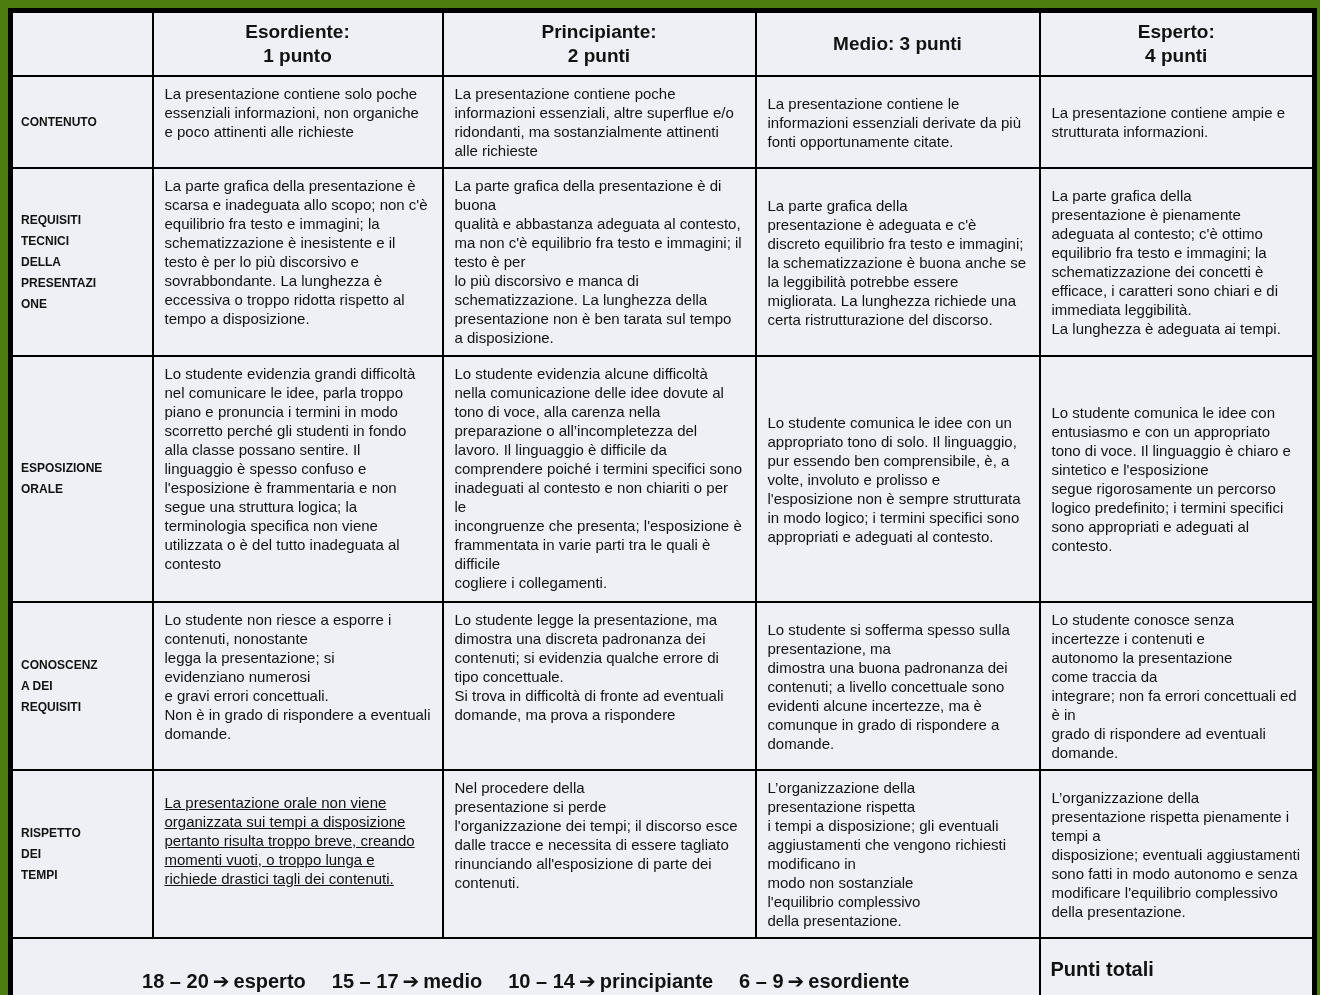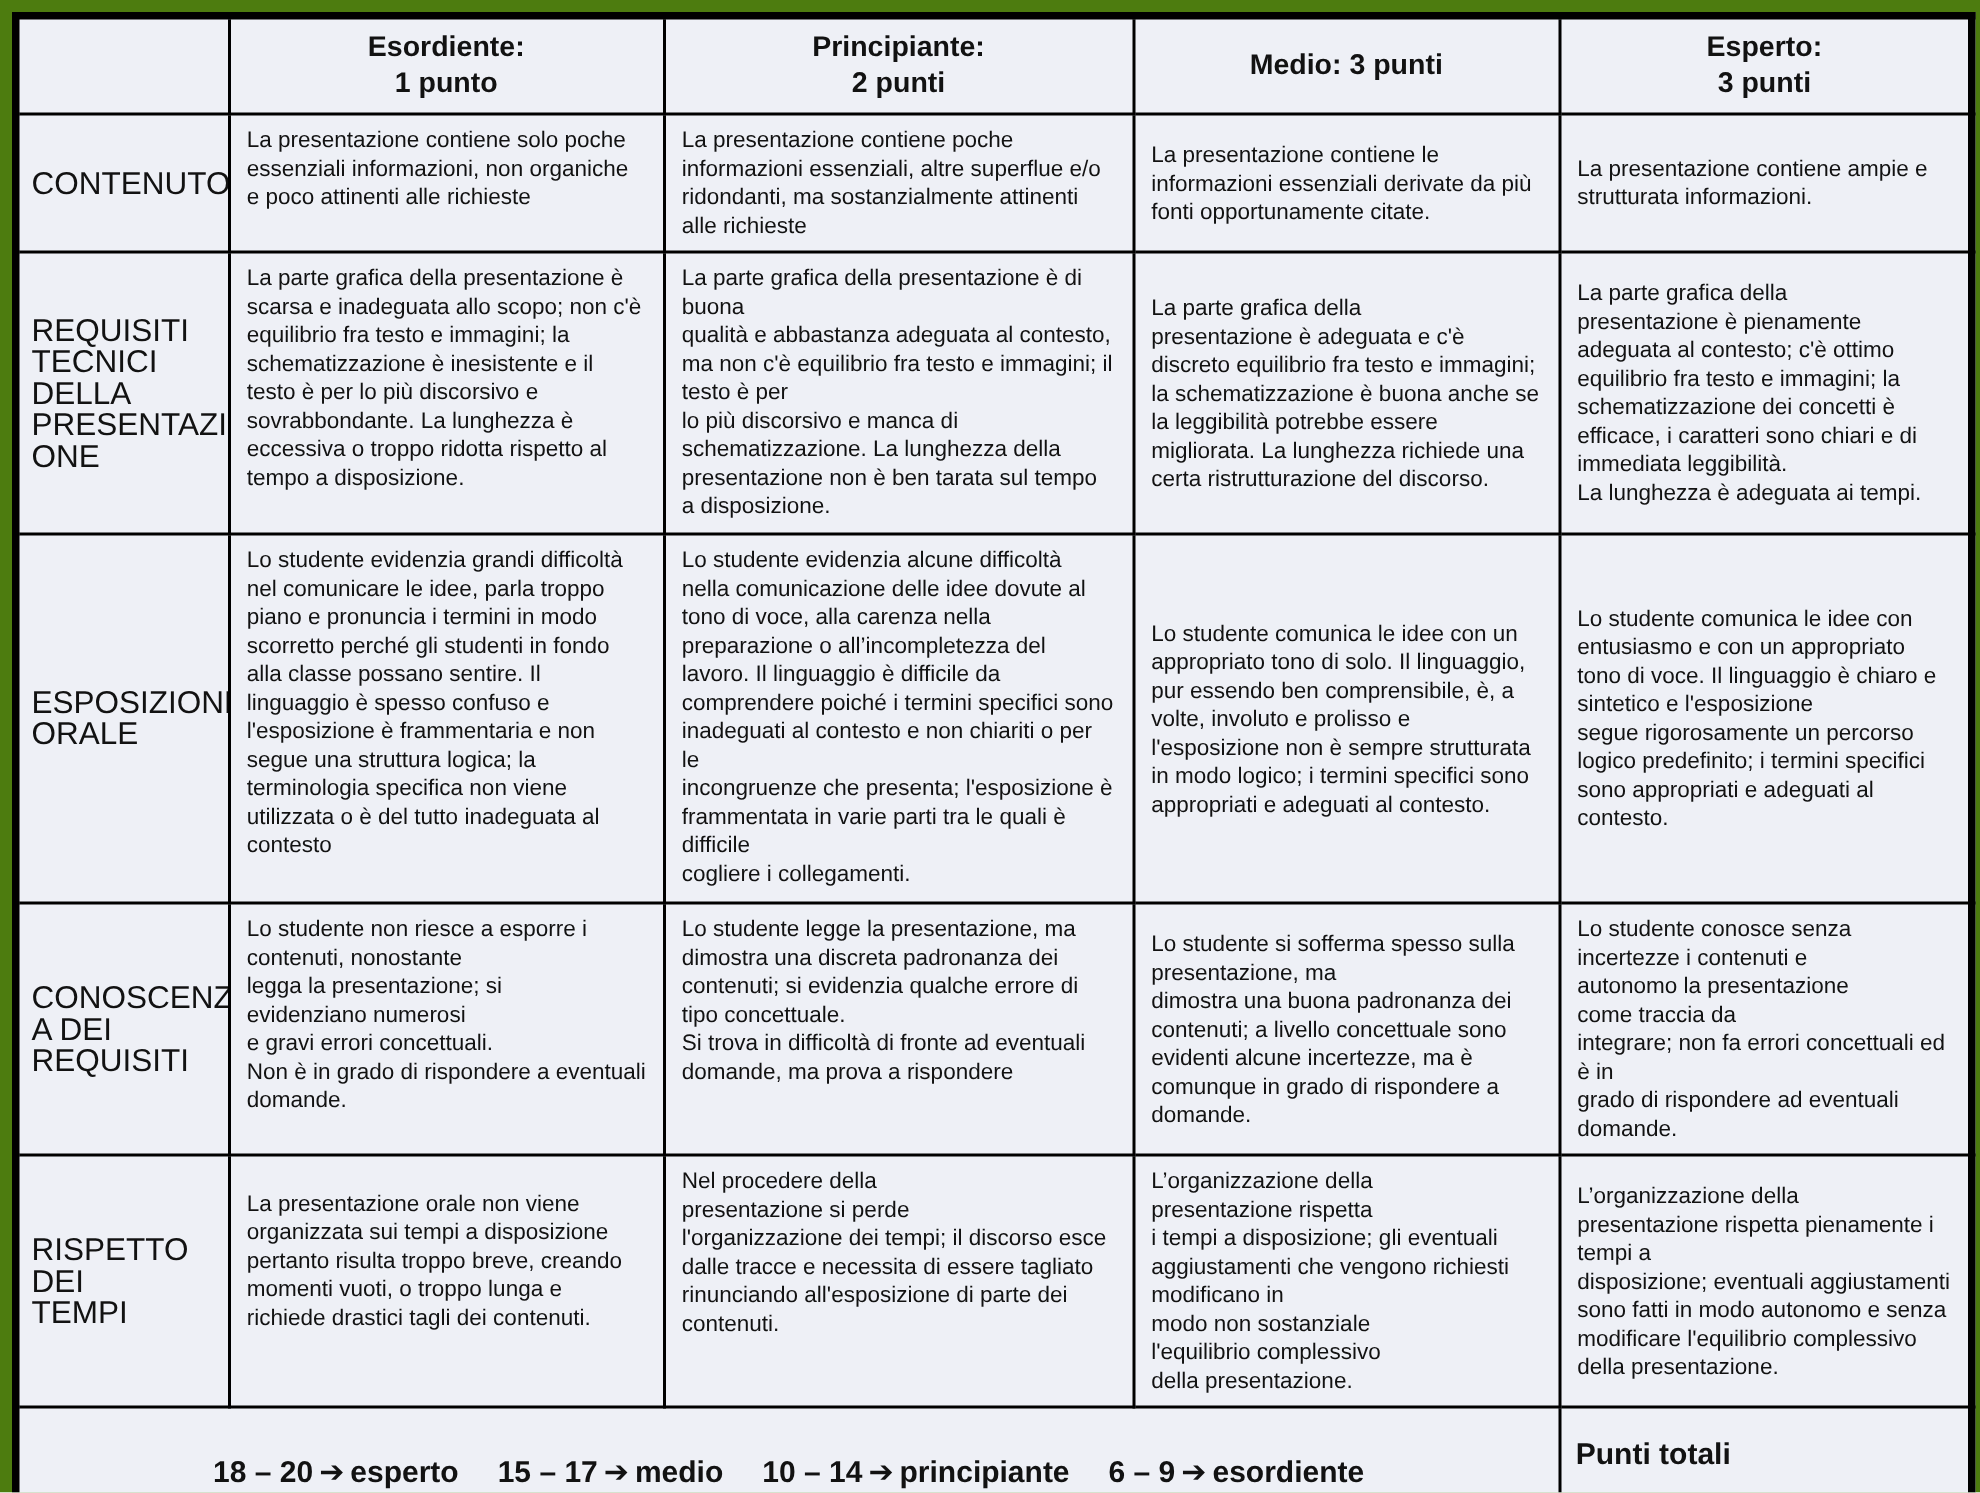--- a/index.html
+++ b/index.html
@@ -41,37 +41,37 @@
   tfoot tr        { height: 38px; }
 
   thead th {
     font-size: 19px;
     font-weight: bold;
     text-align: center;
     vertical-align: middle;
     line-height: 24px;
   }
   tbody th.rowhead {
-    font-size: 21px;
-    font-weight: normal;
+    font-size: 12px;
+    font-weight: bold;
     text-align: left;
     vertical-align: middle;
     line-height: 21px;
     padding-left: 8px;
   }
   tbody th.rowhead.center { }
 
   tbody td.body {
     font-size: 15px;
     line-height: 19px;
     vertical-align: top;
     text-align: left;
   }
   tbody td.body.mid { vertical-align: middle; }
-  tbody td.body.pad-top { padding-top: 22px; }
+  tbody td.body.pad-top { padding-top: 22px; text-decoration: underline; }
 
   tfoot td {
     font-weight: bold;
     vertical-align: middle;
     font-size: 20px;
   }
   tfoot td.scale { text-align: center; }
   .scale-item { margin: 0 13px; white-space: nowrap; text-align: center; }
   .arrow { margin: 0 4px; font-size: 20px; }
   tfoot td.total { text-align: left; padding-left: 10px; }
@@ -90,21 +90,21 @@
     </colgroup>
     <thead>
       <tr>
         <th></th>
         <th>Esordiente:
 1 punto</th>
         <th>Principiante:
 2 punti</th>
         <th>Medio: 3 punti</th>
         <th>Esperto:
-3 punti</th>
+4 punti</th>
       </tr>
     </thead>
     <tbody>
       <tr class="r-0">
         <th class="rowhead">CONTENUTO</th>
         <td class="body">La presentazione contiene solo poche essenziali informazioni, non organiche e poco attinenti alle richieste</td>
         <td class="body">La presentazione contiene poche informazioni essenziali, altre superflue e/o ridondanti, ma sostanzialmente attinenti alle richieste</td>
         <td class="body mid">La presentazione contiene le informazioni essenziali derivate da più fonti opportunamente citate.</td>
         <td class="body mid">La presentazione contiene ampie e strutturata informazioni.</td>
       </tr>

